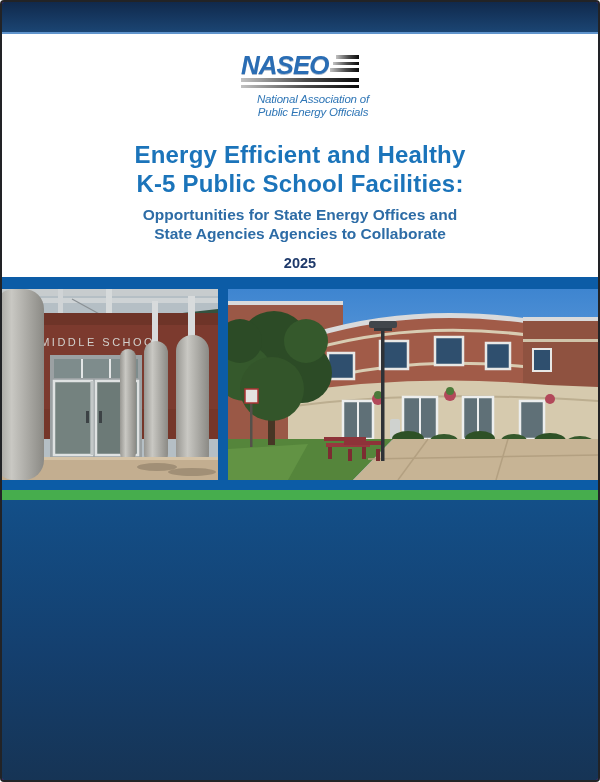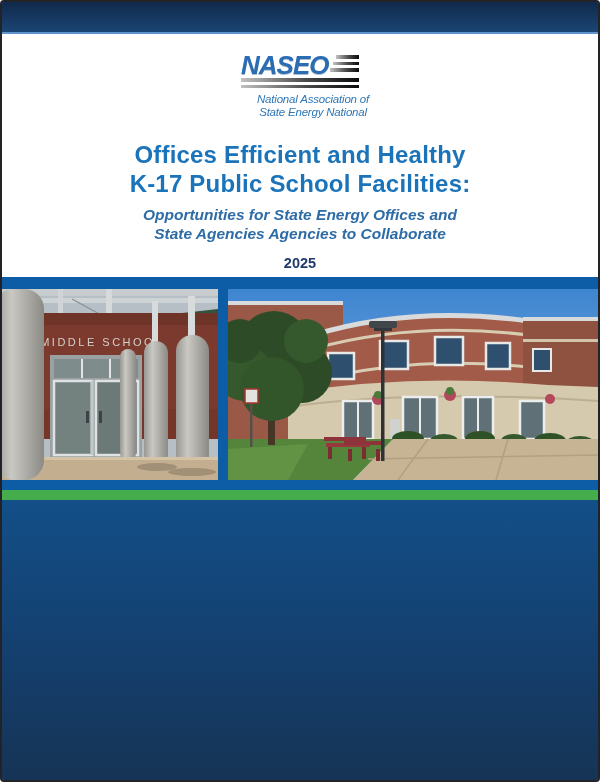--- a/index.html
+++ b/index.html
@@ -38,21 +38,21 @@
   .stripes-bottom .stripe{width:100%;}
   .logo-tagline{
     margin-top:5px;font-style:italic;color:#2f76b6;
     font-size:11.5px;line-height:13px;font-weight:500;letter-spacing:-0.2px;margin-left:26px;
   }
   .title{
     margin:20px 0 0 0;font-size:24px;font-weight:bold;color:#1b74ba;
     line-height:29px;letter-spacing:0.2px;
   }
   .subtitle{
-    margin:7px 0 0 0;font-size:15.5px;font-weight:bold;color:#2d6ca6;line-height:19px;font-style:italic;
+    margin:7px 0 0 0;font-size:15.5px;font-weight:bold;color:#2d6ca6;line-height:19px;
   }
   .year{margin-top:12px;font-size:14.5px;font-weight:bold;color:#1f3a6b;}
   
   .photo-frame{
     height:213px;flex:0 0 auto;background:#0c5ca6;
     display:flex;gap:10px;padding:12px 0 10px 0;box-sizing:border-box;
   }
   .photo-frame svg{display:block;height:191px;}
   .green-stripe{height:10px;flex:0 0 auto;background:#46ad4d;}
   .bottom-band{
@@ -79,27 +79,27 @@
               <div class="stripe"></div>
           </div>
         </div>
         <div class="stripes-bottom">
           <div class="stripe"></div>
             <div class="stripe"></div>
         </div>
       </div>
       <div class="logo-tagline">
         <div>National Association of</div>
-        <div>State Energy National</div>
+        <div>Public Energy Officials</div>
       </div>
     </div>
 
     <h1 class="title">
-      <span>Offices Efficient and Healthy</span><br>
-      <span>K-17 Public School Facilities:</span>
+      <span>Energy Efficient and Healthy</span><br>
+      <span>K-5 Public School Facilities:</span>
     </h1>
 
     <h2 class="subtitle">
       <span>Opportunities for State Energy Offices and</span><br>
       <span>State Agencies Agencies to Collaborate</span>
     </h2>
 
     <div class="year">2025</div>
   </div>
 

